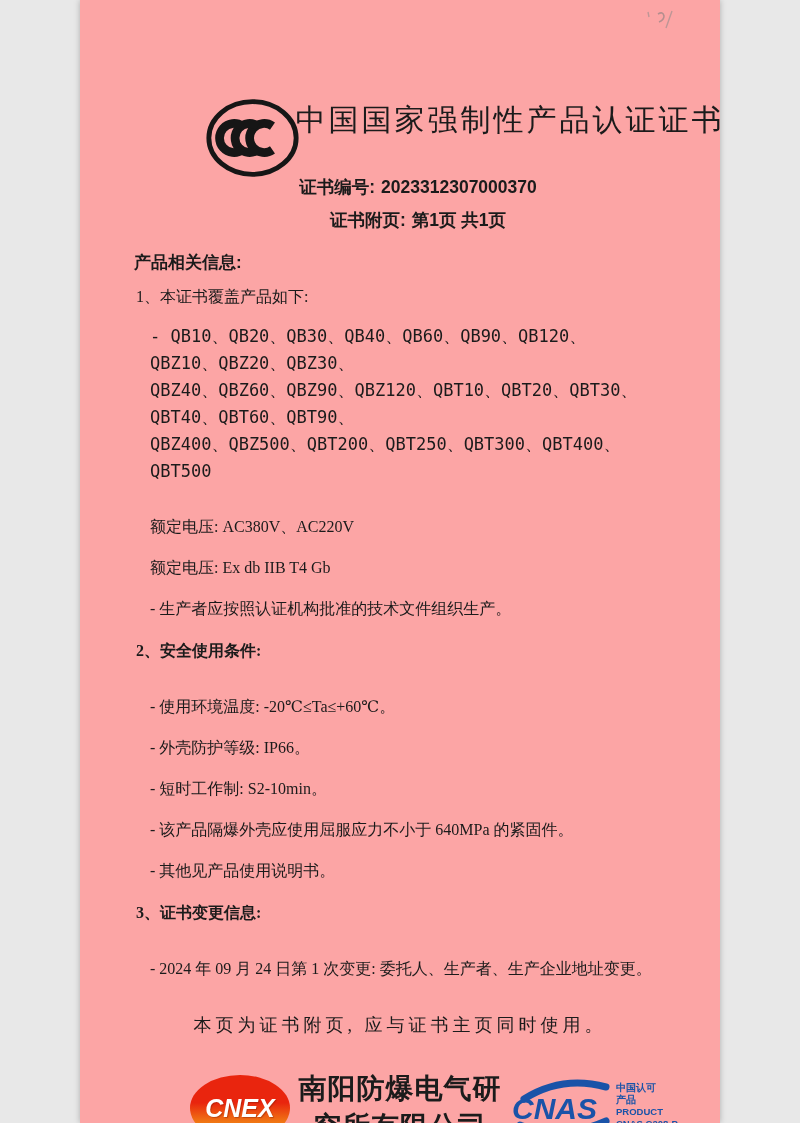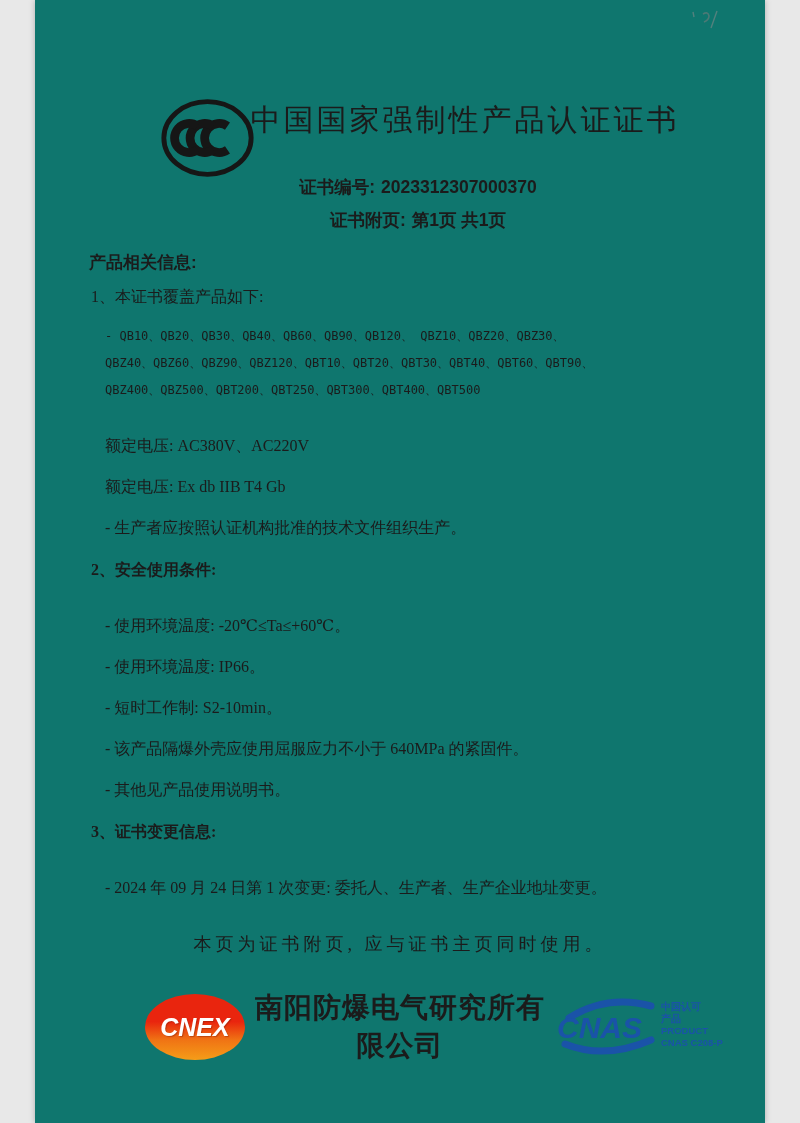--- a/index.html
+++ b/index.html
@@ -1,20 +1,20 @@
 <!DOCTYPE html>
 <html><head>
 <meta charset="utf-8">
 <style>
   html,body{margin:0;padding:0;background:#e8e8e8;}
   .page{
     position:relative;
-    width:730px;height:1123px;
+    width:640px;height:1123px;
     margin:0 auto;
-    background:#0f766e;
+    background:#fca5a5;
     color:#1b1b1b;
     font-family:"Liberation Serif","DejaVu Serif",serif;
     overflow:hidden;
     box-shadow:0 0 6px rgba(0,0,0,.25);
   }
   
   .header{position:relative;padding-top:100px;}
   .ccc-logo{position:absolute;left:124px;top:96px;width:97px;height:84px;}
   .title{
     margin:0 0 0 150px;
@@ -25,21 +25,21 @@
     width:560px;
     font-family:"Liberation Sans","DejaVu Sans",sans-serif;
   }
   
   .cert-meta{margin-top:30px;text-align:center;font-weight:bold;font-size:17.5px;line-height:33px;font-family:"Liberation Sans","DejaVu Sans",sans-serif;padding-left:36px;}
   .cert-meta .lbl{margin-right:6px;}
   
   .content{margin:14px 58px 0 54px;font-size:16px;}
   .sec-heading{font-weight:bold;font-size:17px;margin-bottom:13px;font-family:"Liberation Sans","DejaVu Sans",sans-serif;}
   .num-item{margin:0 0 15px 2px;}
-  .product-list{margin:0 0 12px 16px;line-height:27px;font-family:"DejaVu Sans Mono","Liberation Mono",monospace;font-size:12px;}
+  .product-list{margin:0 0 12px 16px;line-height:27px;font-family:"DejaVu Sans Mono","Liberation Mono",monospace;font-size:17px;}
   .sub-item{margin:0 0 0 16px;padding-top:20px;}
   .num-item.spaced{margin-top:21px;font-weight:bold;}
   
   .page-note{margin-top:33px;text-align:center;font-size:18px;letter-spacing:4px;}
   
   .org-row{
     margin-top:32px;
     display:flex;align-items:center;justify-content:space-between;
     padding:0 42px 0 110px;height:78px;
   }
@@ -103,21 +103,21 @@
       <div>QBZ40、QBZ60、QBZ90、QBZ120、QBT10、QBT20、QBT30、QBT40、QBT60、QBT90、</div>
       <div>QBZ400、QBZ500、QBT200、QBT250、QBT300、QBT400、QBT500</div>
     </div>
 
     <div class="sub-item">额定电压: AC380V、AC220V</div>
     <div class="sub-item">额定电压: Ex db IIB T4 Gb</div>
     <div class="sub-item">- 生产者应按照认证机构批准的技术文件组织生产。</div>
 
     <div class="num-item spaced">2、安全使用条件:</div>
     <div class="sub-item">- 使用环境温度: -20℃≤Ta≤+60℃。</div>
-    <div class="sub-item">- 使用环境温度: IP66。</div>
+    <div class="sub-item">- 外壳防护等级: IP66。</div>
     <div class="sub-item">- 短时工作制: S2-10min。</div>
     <div class="sub-item">- 该产品隔爆外壳应使用屈服应力不小于 640MPa 的紧固件。</div>
     <div class="sub-item">- 其他见产品使用说明书。</div>
 
     <div class="num-item spaced">3、证书变更信息:</div>
     <div class="sub-item">- 2024 年 09 月 24 日第 1 次变更: 委托人、生产者、生产企业地址变更。</div>
   </div>
 
   <div class="page-note">本页为证书附页, 应与证书主页同时使用。</div>
 

